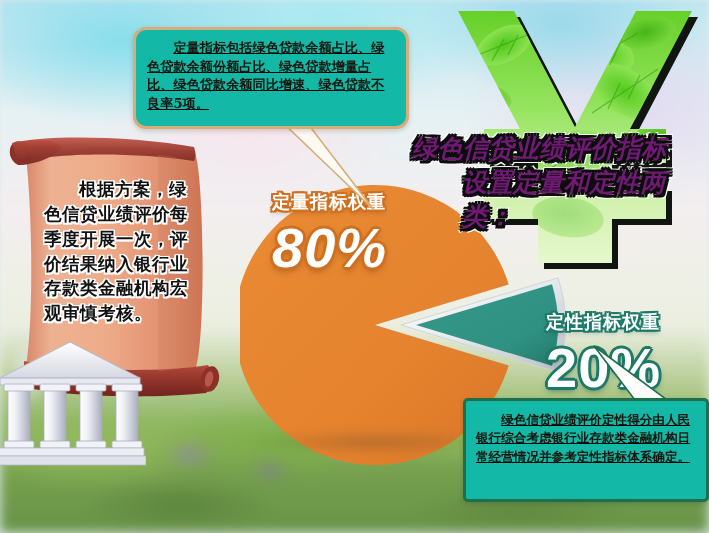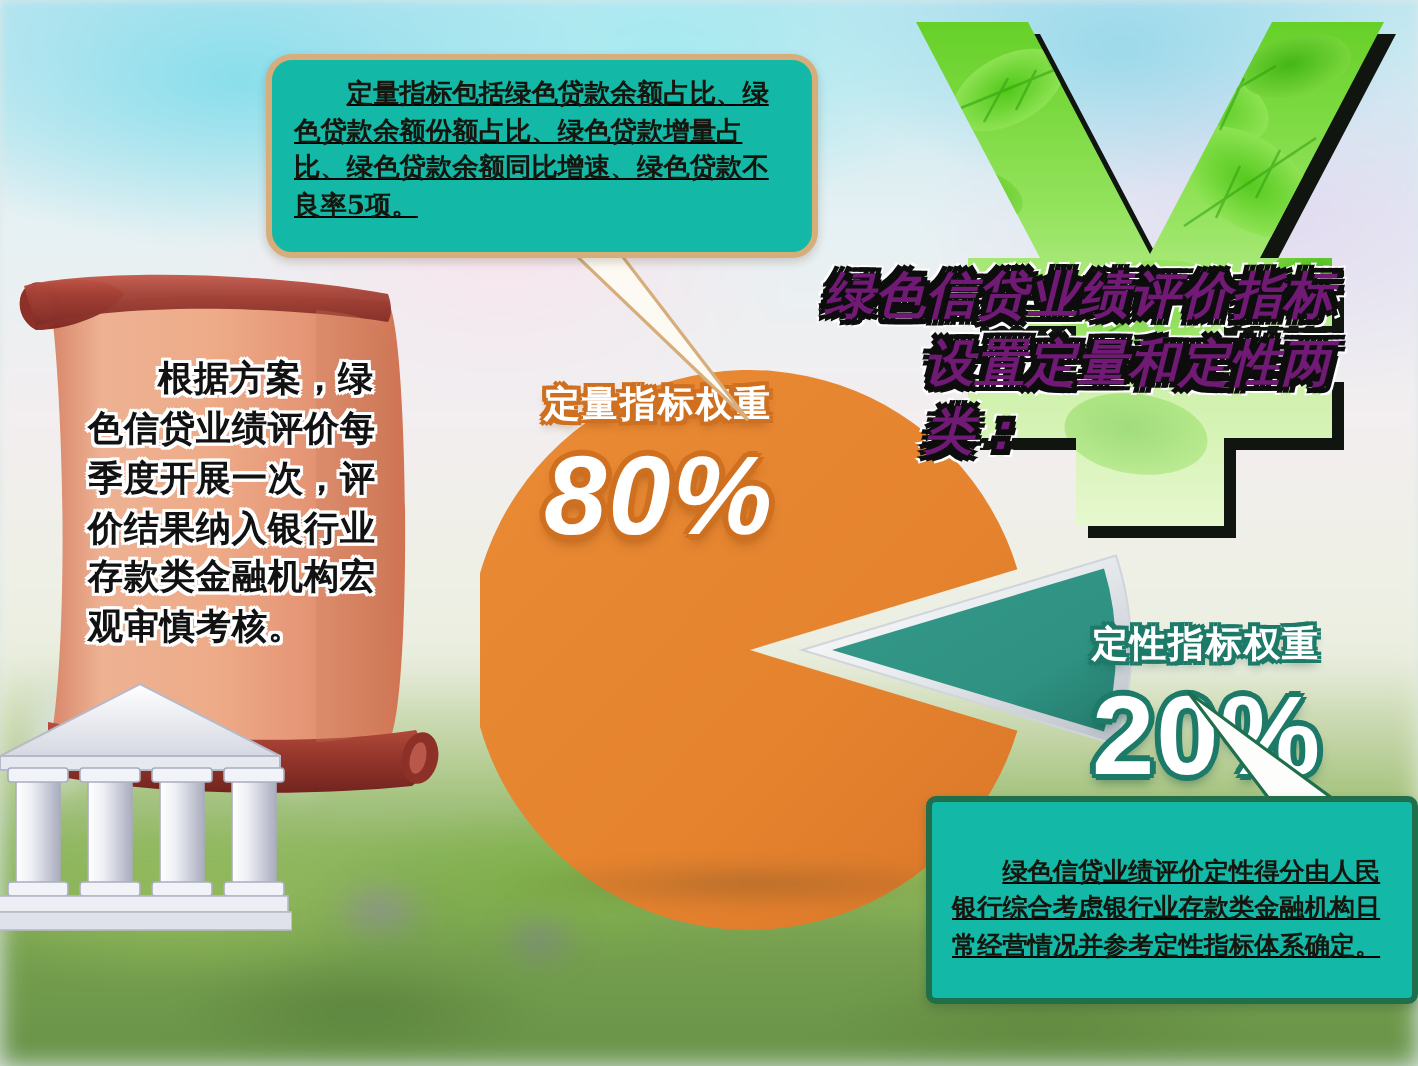--- a/index.html
+++ b/index.html
@@ -121,21 +121,21 @@
     left:133px;top:27px;width:276px;height:102px;
     border:3px solid #d6ad7b;border-radius:13px;
     box-shadow:0 2px 5px rgba(60,40,10,.2);
   }
   #callout-top .txt{font-size:13.2px;line-height:1.42;padding:9px 11px 0 11px;}
   #callout-bottom{
     left:463px;top:398px;width:246px;height:104px;
     border:3px solid #1f6f4d;border-radius:5px;
     box-shadow:0 2px 5px rgba(20,60,35,.22);
   }
-  #callout-bottom .txt{font-size:12.6px;line-height:1.45;padding:26px 10px 0 10px;}
+  #callout-bottom .txt{font-size:12.6px;line-height:1.45;padding:10px 10px 0 10px;}
 
   
   .pointer{position:absolute;}
 
   
   .scroll-wrap{position:absolute;left:8px;top:135px;width:216px;height:265px;}
   .scroll-txt{
     position:absolute;left:36px;top:42px;width:156px;
     font-size:17.5px;font-weight:bold;line-height:1.42;color:#121212;
     text-indent:2em;letter-spacing:.5px;

